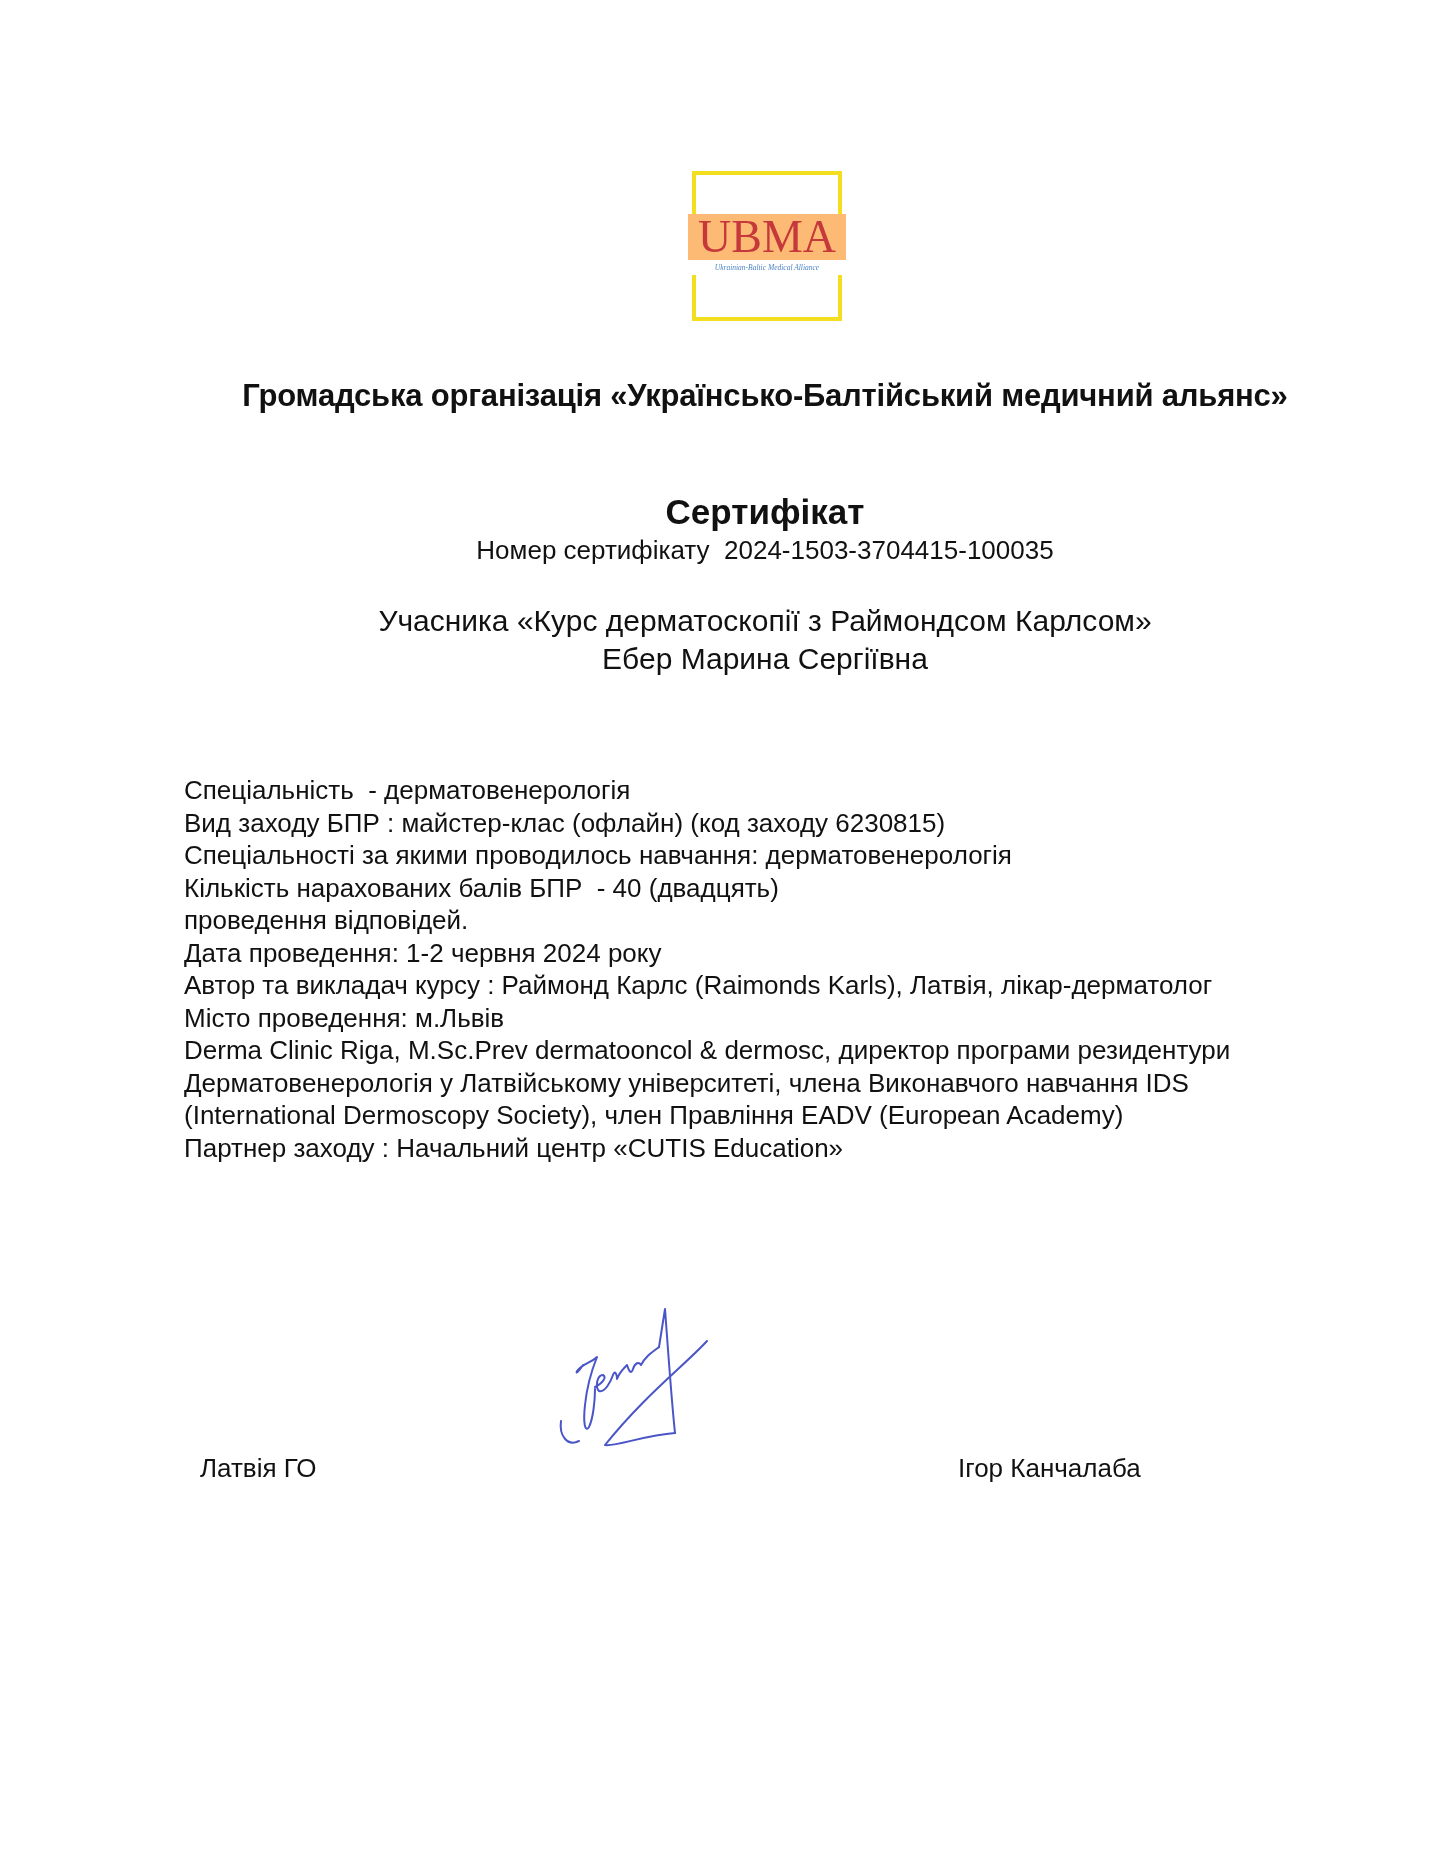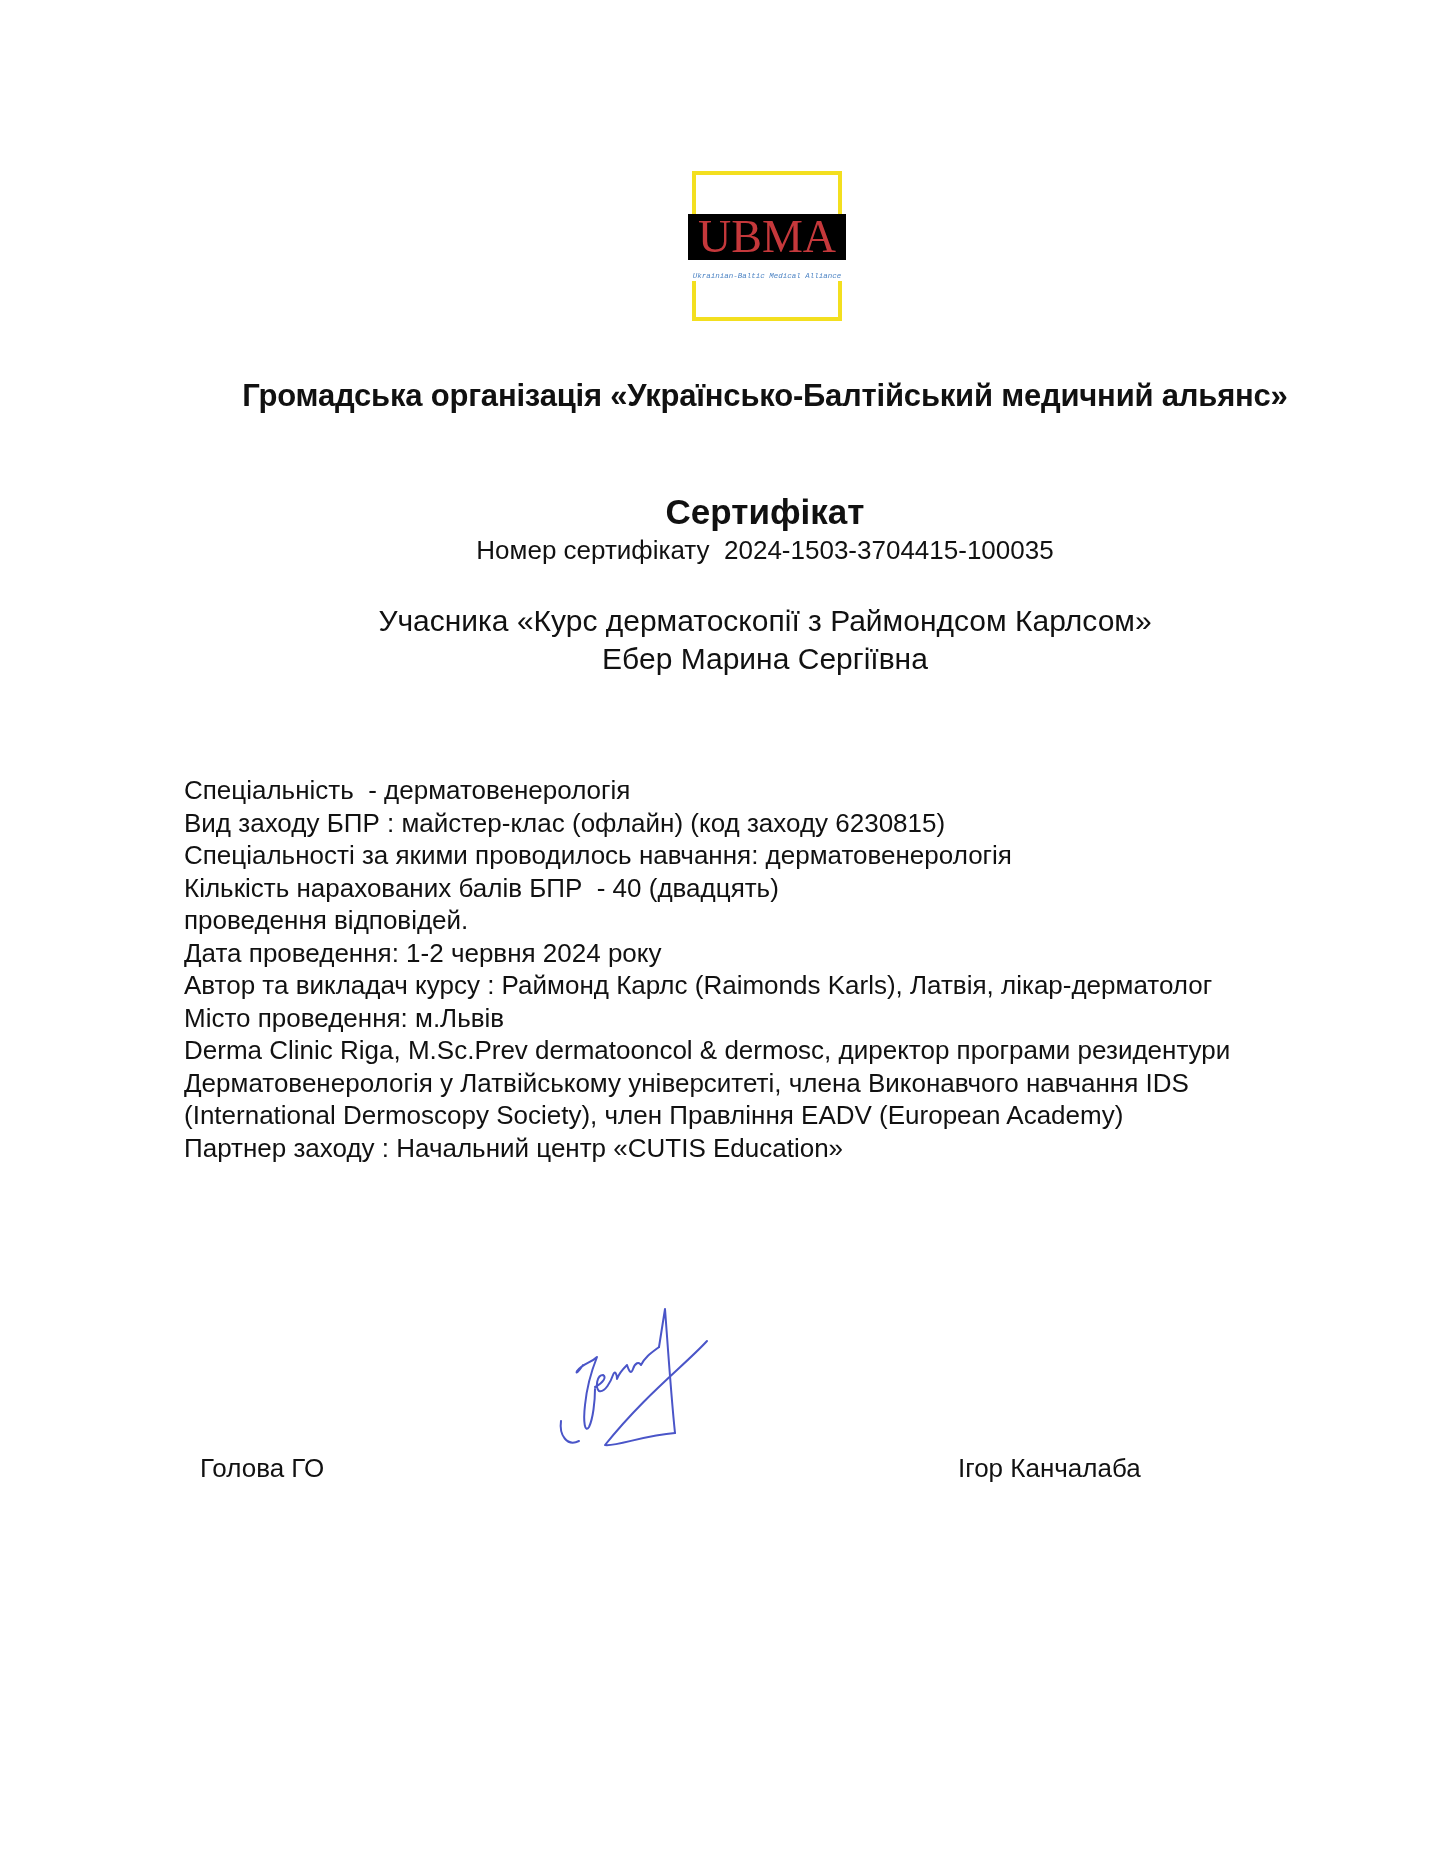--- a/index.html
+++ b/index.html
@@ -6,23 +6,23 @@
   body { width: 1440px; height: 1864px; position: relative; overflow: hidden;
          font-family: "Liberation Sans", sans-serif; color: #111111; }
   .logo { position: absolute; left: 692px; top: 171px; width: 150px; height: 150px; }
   .logo .frame-top { position: absolute; left: 0; top: 0; width: 150px; height: 4px; background: #f3df1f; }
   .logo .frame-bottom { position: absolute; left: 0; bottom: 0; width: 150px; height: 4px; background: #f3df1f; }
   .logo .frame-left-top { position: absolute; left: 0; top: 0; width: 4px; height: 48px; background: #f3df1f; }
   .logo .frame-right-top { position: absolute; right: 0; top: 0; width: 4px; height: 48px; background: #f3df1f; }
   .logo .frame-left-bottom { position: absolute; left: 0; bottom: 0; width: 4px; height: 46px; background: #f3df1f; }
   .logo .frame-right-bottom { position: absolute; right: 0; bottom: 0; width: 4px; height: 46px; background: #f3df1f; }
   .logo .logo-text { position: absolute; left: -4px; top: 43px; width: 158px; text-align: center;
-         font-family: "Liberation Serif", serif; font-size: 46px; color: #c5383b; letter-spacing: 0px; line-height: 46px; background: #000000; }
+         font-family: "Liberation Serif", serif; font-size: 46px; color: #c5383b; letter-spacing: 0px; line-height: 46px; background: #fdba74; }
   .logo .logo-sub { position: absolute; left: -4px; top: 92px; width: 158px; text-align: center;
-         font-family: Liberation Mono, monospace; font-style: italic; font-size: 7.5px; color: #4d84c4; background: #fff; line-height: 10px; margin-top: 8px; }
+         font-family: Liberation Serif, serif; font-style: italic; font-size: 7.5px; color: #4d84c4; background: #fff; line-height: 10px; }
   .org { position: absolute; left: 0; top: 378px; width: 1530px; text-align: center; font-weight: bold; font-size: 31px; letter-spacing: -0.2px; }
   .title { position: absolute; left: 0; top: 492px; width: 1530px; text-align: center; font-weight: bold; font-size: 35px; }
   .certno { position: absolute; left: 0; top: 535px; width: 1530px; text-align: center; font-size: 26px; white-space: pre; }
   .participant { position: absolute; left: 0; top: 602px; width: 1530px; text-align: center; font-size: 30px; line-height: 38px; }
   .details { position: absolute; left: 184px; top: 774px; width: 1160px; font-size: 26px; line-height: 32.5px; }
   .details div { white-space: pre-wrap; }
   .sign-left { position: absolute; left: 200px; top: 1453px; font-size: 26px; }
   .sign-right { position: absolute; left: 958px; top: 1453px; font-size: 26px; }
   .signature { position: absolute; left: 555px; top: 1305px; width: 170px; height: 160px; }
 </style>
@@ -58,21 +58,21 @@
   <div>проведення відповідей.</div>
   <div>Дата проведення: 1-2 червня 2024 року</div>
   <div>Автор та викладач курсу : Раймонд Карлс (Raimonds Karls), Латвія, лікар-дерматолог</div>
   <div>Місто проведення: м.Львів</div>
   <div>Derma Clinic Riga, M.Sc.Prev dermatooncol &amp; dermosc, директор програми резидентури</div>
   <div>Дерматовенерологія у Латвійському університеті, члена Виконавчого навчання IDS</div>
   <div>(International Dermoscopy Society), член Правління EADV (European Academy)</div>
   <div>Партнер заходу : Начальний центр «CUTIS Education»</div>
 </div>
 
-<div class="sign-left">Голова ГО</div>
+<div class="sign-left">Латвія ГО</div>
 
 <svg class="signature" viewBox="0 0 170 160">
   <g fill="none" stroke="#4a55c8" stroke-width="2" stroke-linecap="round" stroke-linejoin="round">
     <path d="M28 60 C 24 66, 20 70, 22 66 C 28 58, 36 58, 42 52 C 38 62, 32 80, 30 100 C 28 118, 30 128, 34 122 C 38 114, 40 96, 40 84"></path>
     <path d="M6 116 C 4 130, 12 142, 24 136"></path>
     <path d="M40 82 C 48 78, 52 72, 48 70 C 42 70, 40 82, 44 86 C 50 88, 56 76, 58 70 C 60 64, 62 70, 62 74 C 64 68, 70 62, 72 60 C 74 66, 76 70, 78 64 C 80 58, 84 56, 86 60 C 90 52, 96 48, 104 42"></path>
     <path d="M104 42 C 106 30, 108 16, 110 4 C 112 30, 116 90, 120 128"></path>
     <path d="M152 36 C 130 60, 90 90, 50 140 C 60 142, 90 130, 120 128"></path>
   </g>
 </svg>

